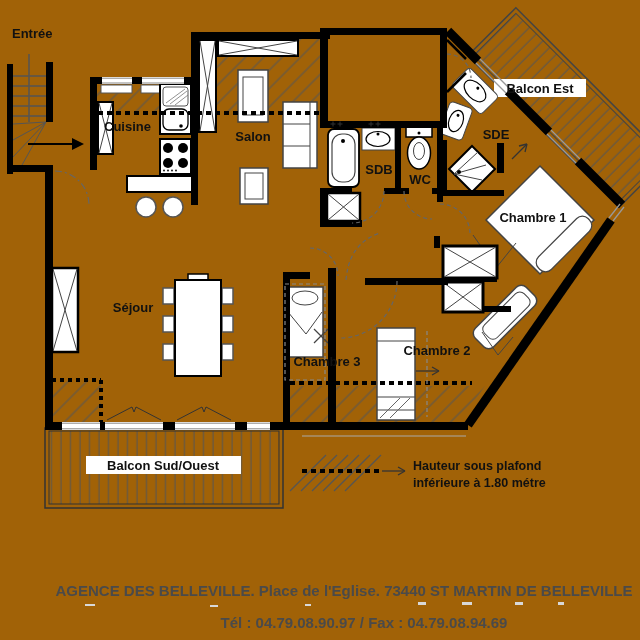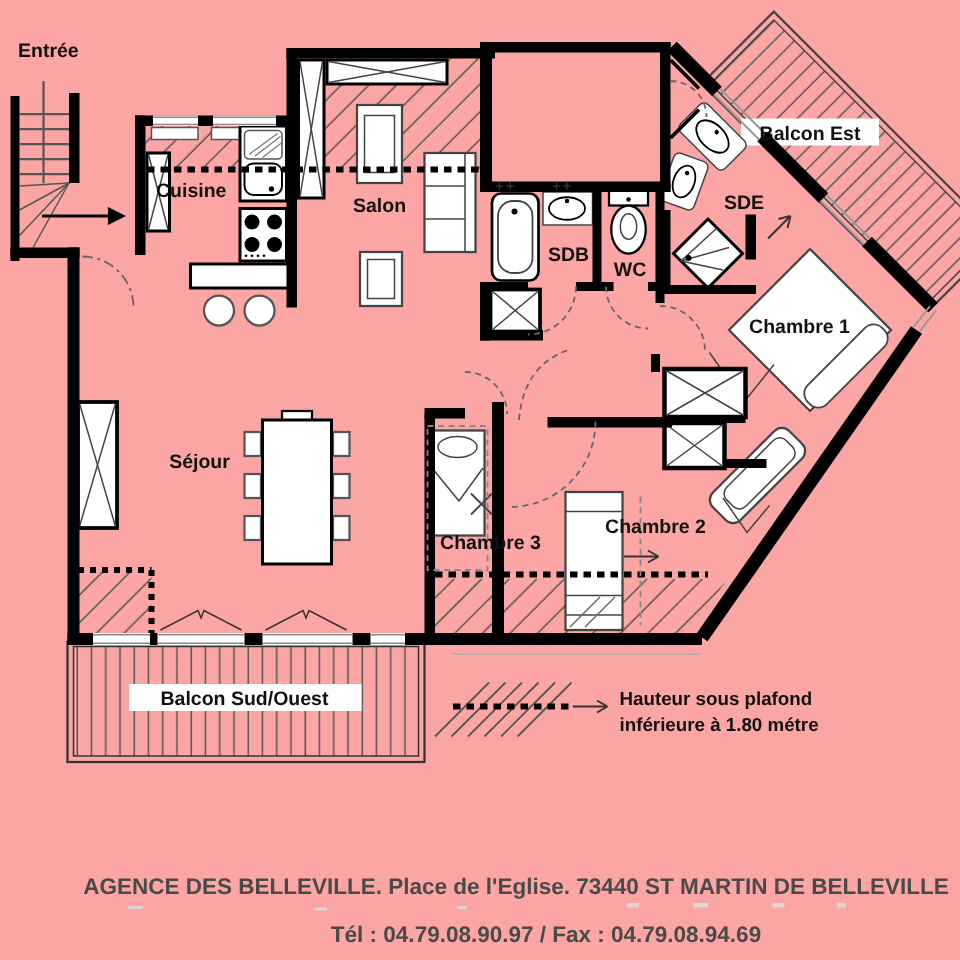--- a/index.html
+++ b/index.html
@@ -1,16 +1,16 @@
 <!DOCTYPE html>
 <html><head>
 <meta charset="utf-8">
 <style>
   html,body{margin:0;padding:0;background:#fff;}
-  .page{width:640px;height:640px;position:relative;background:#fca5a5;overflow:hidden;}
+  .page{width:640px;height:640px;position:relative;background:#a16207;overflow:hidden;}
   svg{display:block;}
   svg text{font-family:"Liberation Sans","DejaVu Sans",sans-serif;font-weight:bold;fill:#111;}
   text.room{font-size:13px;}
   text.small{font-size:12.5px;}
   text.footer1{font-size:15px;fill:#4a4a4a;}
   text.footer2{font-size:15px;fill:#4a4a4a;}
 </style>
 </head>
 <body>
 

